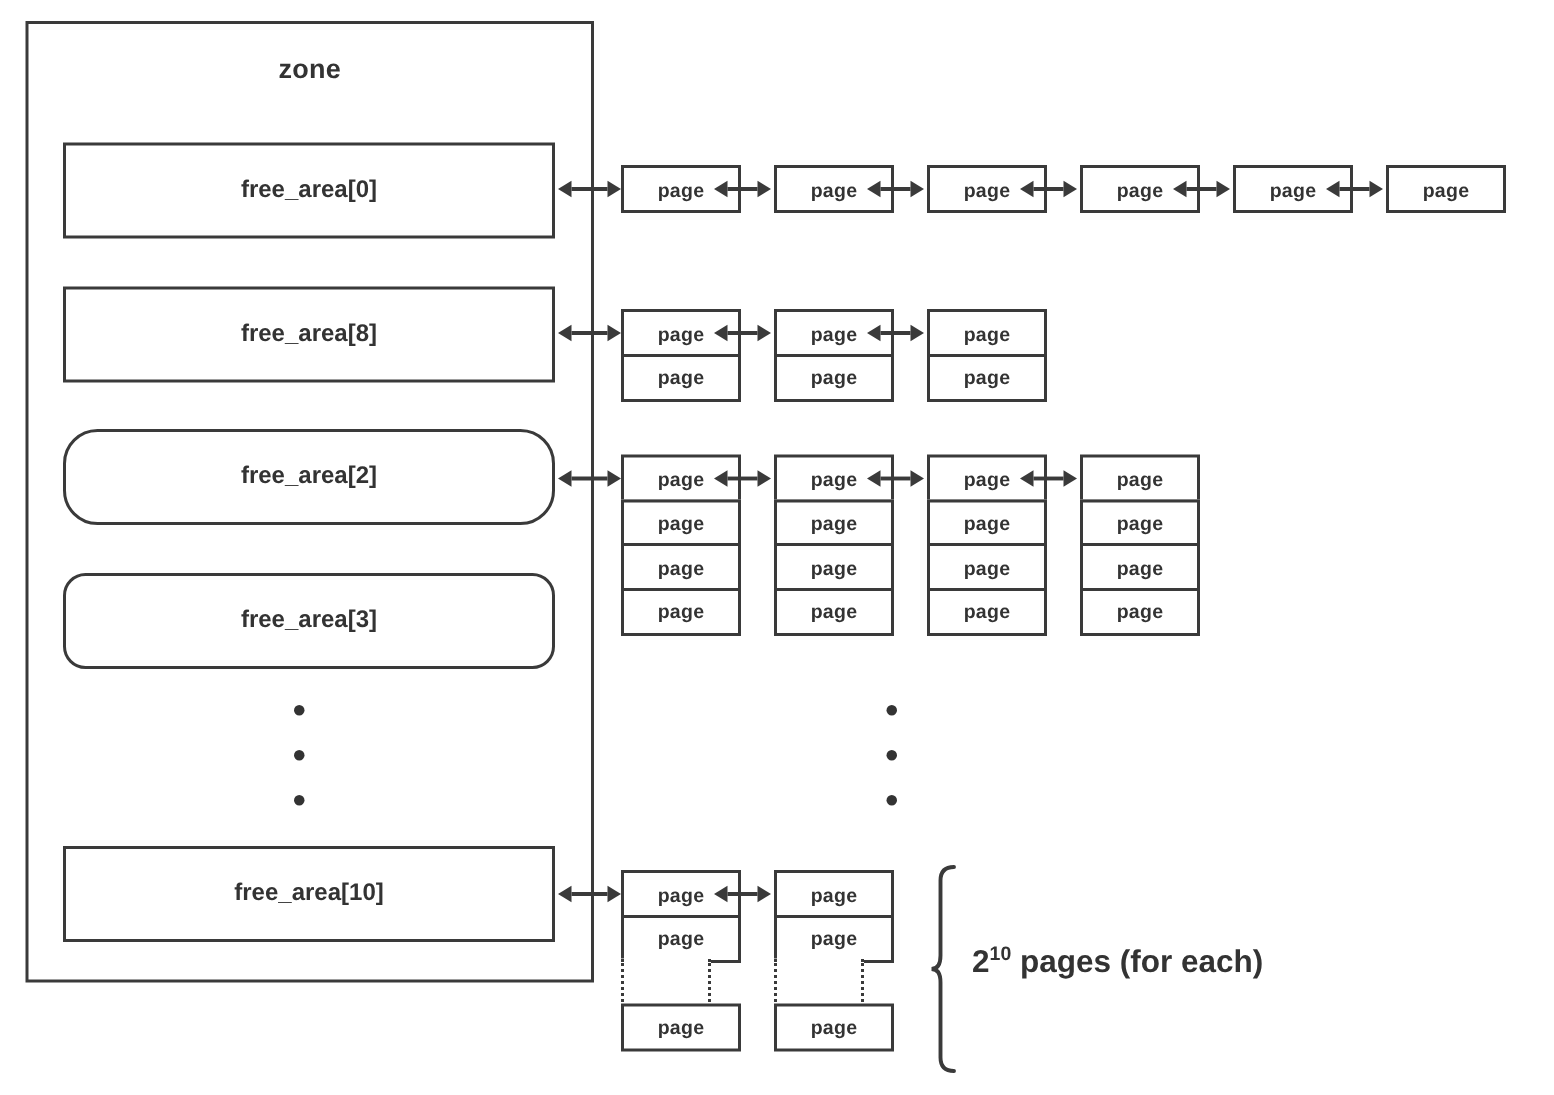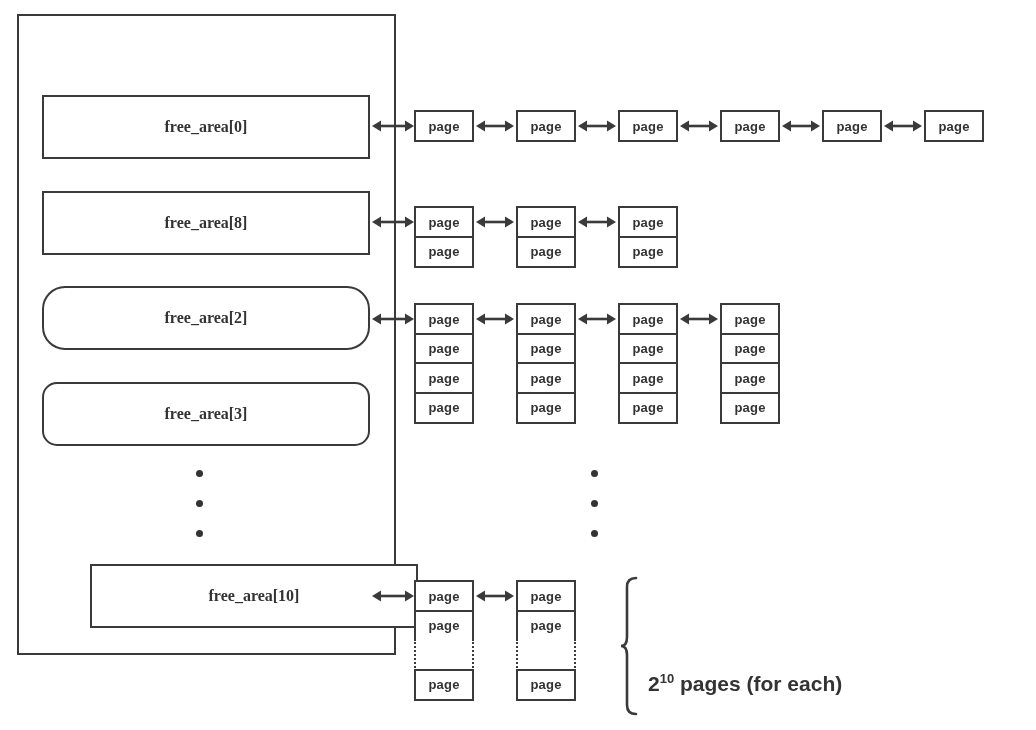--- a/index.html
+++ b/index.html
@@ -50,42 +50,41 @@
     height: 64px;
     border: 2.5px solid #3a3a3a;
     box-sizing: border-box;
     background: #ffffff;
     display: flex;
     align-items: center;
     justify-content: center;
     font-size: 16px;
     font-weight: bold;
     color: #333333;
-    font-family: Liberation Serif, serif;
   }
 
   
   .dots {
     position: absolute;
     width: 14px;
   }
   .dots i {
     display: block;
     width: 7px;
     height: 7px;
     border-radius: 50%;
     background: #333333;
     margin: 0 auto 23px auto;
   }
   .dots i:last-child { margin-bottom: 0; }
 
   
   .page-box {
     position: absolute;
-    width: 60px;
+    width: 80px;
     height: 32px;
     border: 2.5px solid #3a3a3a;
     box-sizing: border-box;
     background: #ffffff;
     display: flex;
     align-items: center;
     justify-content: center;
     font-size: 13px;
     font-weight: bold;
     color: #333333;
@@ -129,20 +128,21 @@
     vertical-align: super;
     line-height: 0;
   }
 </style>
 </head>
 <body>
 
 <div id="canvas">
 
   <div class="zone-box"></div>
+  <div class="zone-title">zone</div>
 
   <div id="dyn">
       <div class="free-area" style="top: 95px;">
         <span>free_area[0]</span>
       </div>
       <div class="arrow2" style="left: 372px; top: 119px; width: 42px;">
         <svg width="42" height="14" viewBox="0 0 42 14">
           <line x1="9" y1="7" x2="33" y2="7" stroke="#3a3a3a" stroke-width="2.6"></line>
           <polygon points="0,7 9,1.5 9,12.5" fill="#3a3a3a"></polygon>
           <polygon points="42,7 33,1.5 33,12.5" fill="#3a3a3a"></polygon>
@@ -318,21 +318,21 @@
       </div>
       <div class="page-box" style="left: 720px; top: 362px;">
         <span>page</span>
       </div>
       <div class="page-box" style="left: 720px; top: 391.5px;">
         <span>page</span>
       </div>
       <div class="free-area" style="top: 382px; border-radius: 15px;">
         <span>free_area[3]</span>
       </div>
-      <div class="free-area" style="top: 564px; margin-left: 48px;">
+      <div class="free-area" style="top: 564px;">
         <span>free_area[10]</span>
       </div>
       <div class="arrow2" style="left: 372px; top: 589px; width: 42px;">
         <svg width="42" height="14" viewBox="0 0 42 14">
           <line x1="9" y1="7" x2="33" y2="7" stroke="#3a3a3a" stroke-width="2.6"></line>
           <polygon points="0,7 9,1.5 9,12.5" fill="#3a3a3a"></polygon>
           <polygon points="42,7 33,1.5 33,12.5" fill="#3a3a3a"></polygon>
         </svg>
       </div>
       <div class="page-box" style="left: 414px; top: 580px;">
@@ -370,16 +370,16 @@
       <div class="dots" style="left: 587px; top: 470px;">
         <i></i>
         <i></i>
         <i></i>
       </div>
       <div class="brace" style="left: 620px; top: 575px;">
         <svg width="30" height="142" viewBox="0 0 30 142">
           <path d="M16 3 q-9 0 -9 9 v50 q0 9 -6 9 q6 0 6 9 v50 q0 9 9 9" fill="none" stroke="#3a3a3a" stroke-width="2.6" stroke-linecap="round"></path>
         </svg>
       </div>
-      <div class="caption" style="left: 648px; top: 630px; margin-top: 42px;"><span>2</span><sup>10</sup><span> pages (for each)</span></div>
+      <div class="caption" style="left: 648px; top: 630px;"><span>2</span><sup>10</sup><span> pages (for each)</span></div>
     </div>
 
 </div>
 
 </body></html>

